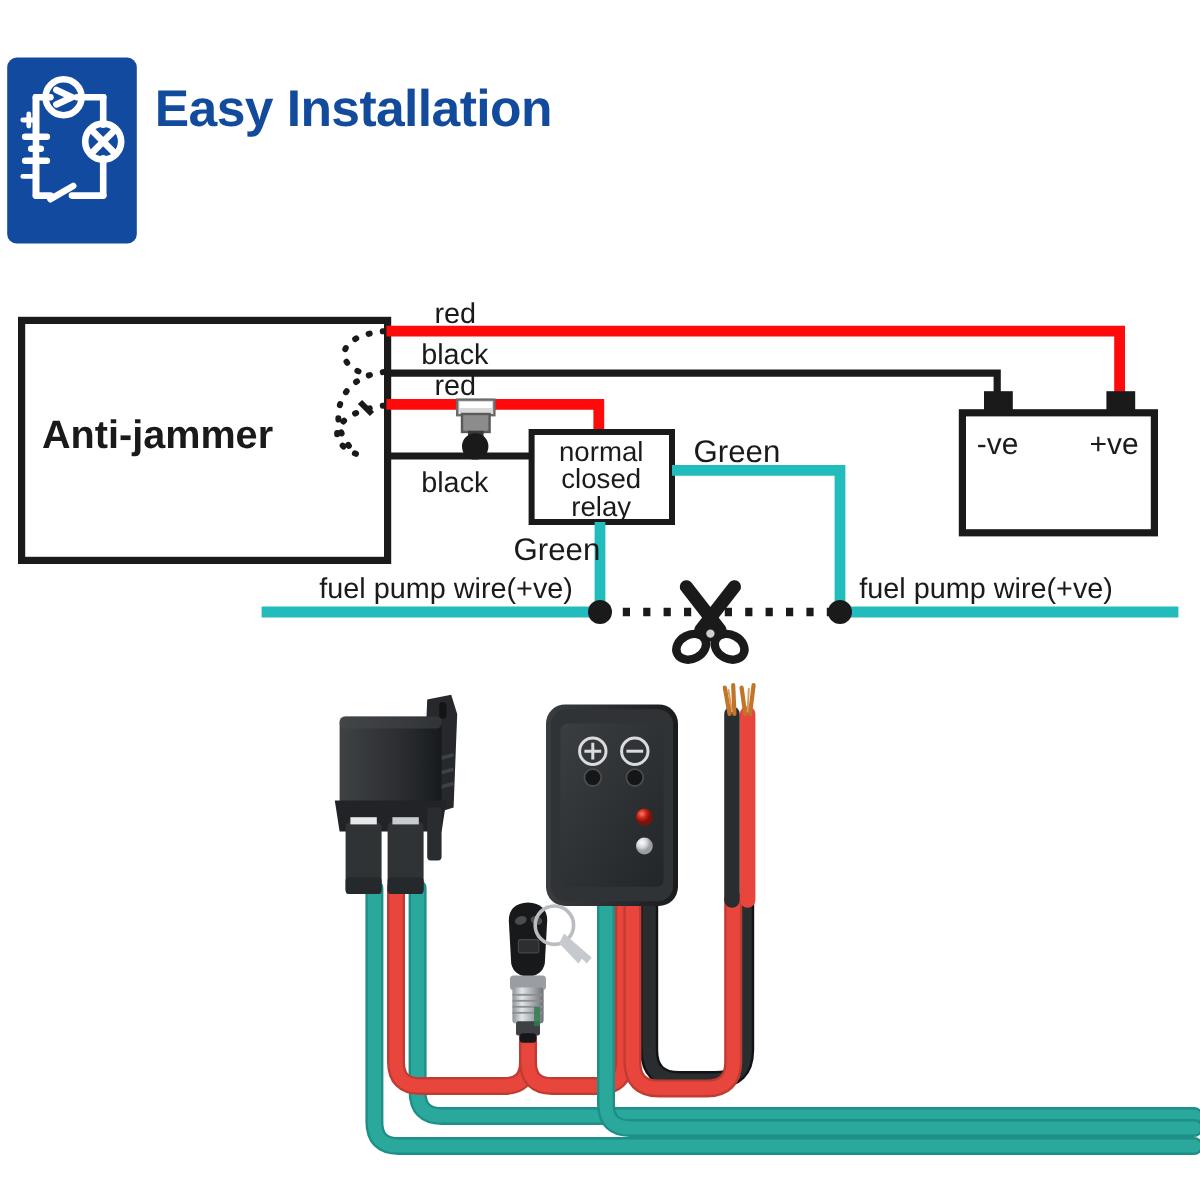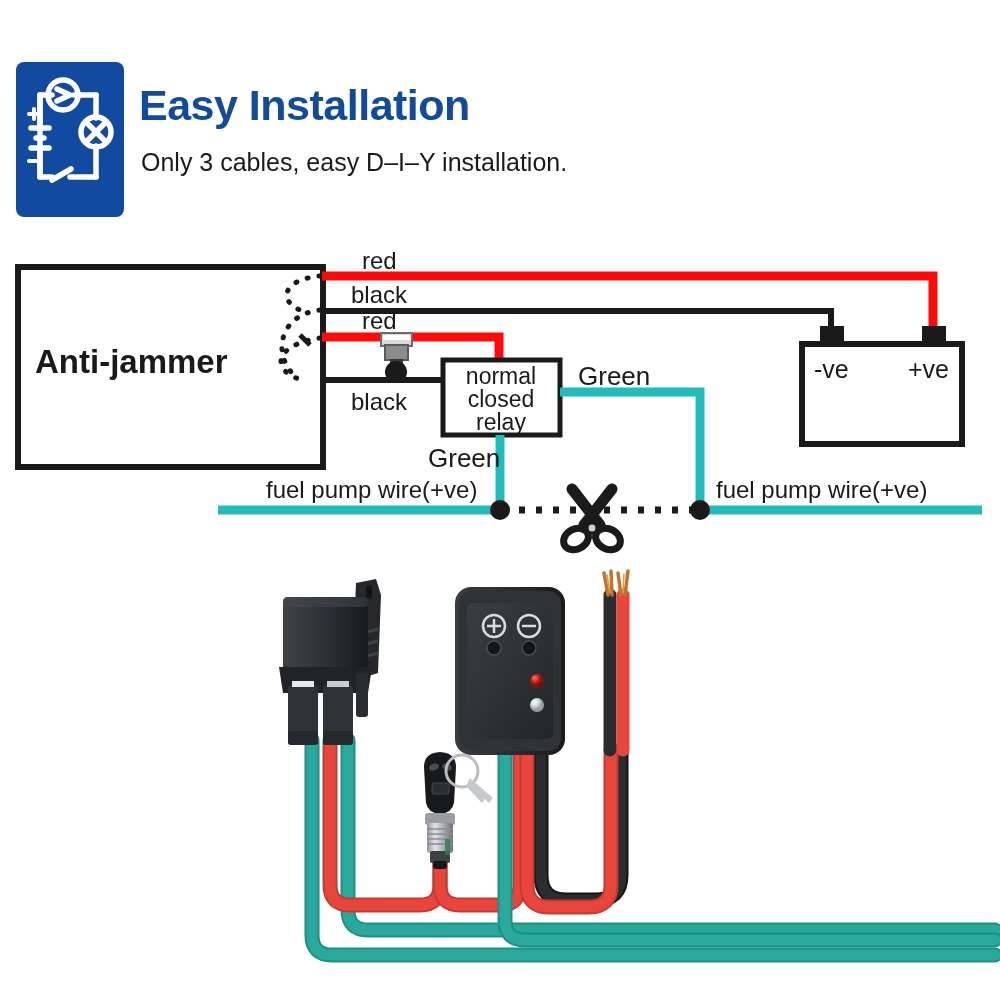--- a/index.html
+++ b/index.html
@@ -7,21 +7,21 @@
   html, body {
     margin: 0; padding: 0;
     width: 1000px; height: 1000px;
     background: #ffffff;
     font-family: "Liberation Sans", sans-serif;
     overflow: hidden;
   }
   #page { position: relative; width: 1000px; height: 1000px; background: #fff; }
 
   
-  #header { position: absolute; left: 0; top: 62px; width: 968px; height: 170px; margin-left: 10px; }
+  #header { position: absolute; left: 0; top: 48px; width: 968px; height: 170px; }
   #header-icon-tile {
     position: absolute; left: 6px; top: 0;
     width: 108px; height: 155px;
     background: #114a9e;
     border-radius: 8px;
   }
   #header-icon-tile svg { position: absolute; left: 0; top: 0; }
   #header-title {
     position: absolute; left: 129px; top: 22px;
     font-size: 43px; font-weight: bold;
@@ -78,21 +78,20 @@
           <circle cx="47" cy="33" r="15"></circle>
           <path d="M41 27 L54 33 L41 39" fill="none"></path>
 
           <circle cx="80" cy="70" r="15"></circle>
           <path d="M70 60 L90 80 M90 60 L70 80"></path>
         </g>
       </svg>
     </div>
 
     <div id="header-title">Easy Installation</div>
-    <div id="header-subtitle">Only 3 cables, easy D–I–Y installation.</div>
   </div>
 
   <div id="diagram">
     <svg width="1000" height="320" viewBox="0 0 1000 320">
 
       <rect x="18" y="27" width="305" height="200" fill="#ffffff" stroke="#1a1a1a" stroke-width="6"></rect>
 
       <g fill="none" stroke="#1a1a1a" stroke-width="5" stroke-linecap="round" stroke-dasharray="1 11">
         <path d="M320 36 C 280 40, 280 62, 300 70"></path>
         <path d="M320 70 C 282 74, 272 110, 292 133"></path>

